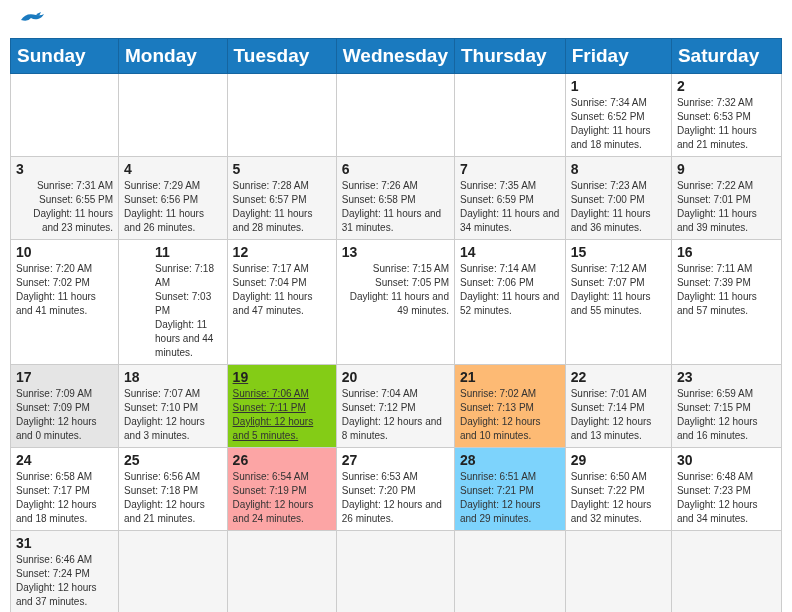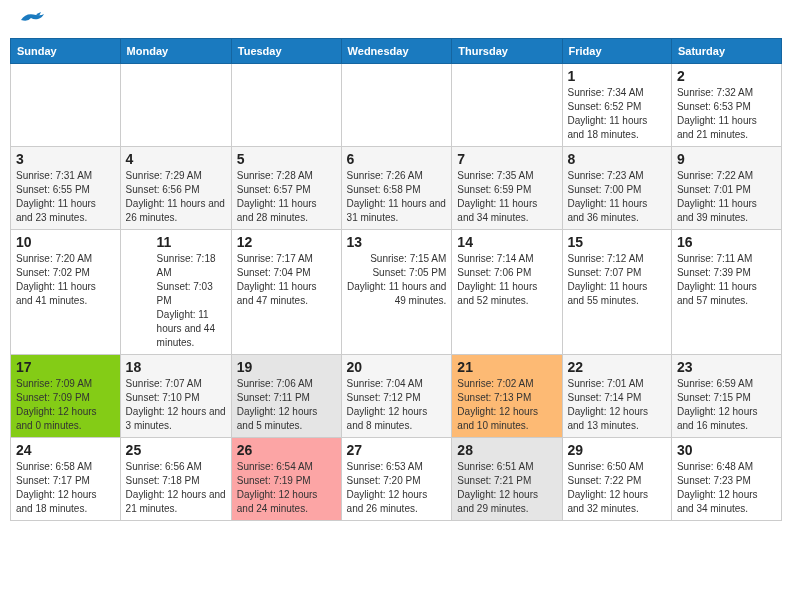--- a/index.html
+++ b/index.html
@@ -56,21 +56,21 @@
     .calendar {
       width: 100%;
       border-collapse: collapse;
       border: 1px solid #ccc;
     }
     .calendar th {
       background-color: #1a7abf;
       color: white;
       text-align: left;
       padding: 6px 6px;
-      font-size: 11px;
+      font-size: 19px;
       font-weight: bold;
       border: 1px solid #1565a0;
     }
     .calendar td {
       width: 113px;
       vertical-align: top;
       border: 1px solid #ccc;
       padding: 4px 5px;
       font-size: 10px;
       color: #333;
@@ -150,21 +150,21 @@
         <td style="background-color: rgb(255, 255, 255);">
           <span class="day-number">2</span>
           <div class="day-info" style="white-space: pre-line;">Sunrise: 7:32 AM
 Sunset: 6:53 PM
 Daylight: 11 hours and 21 minutes.</div>
         </td>
       </tr>
       <tr>
         <td style="background-color: rgb(245, 245, 245);">
           <span class="day-number">3</span>
-          <div class="day-info" style="white-space: pre-line;">Sunrise: 7:31 AM
+          <div class="day-info" style="white-space: pre-line; text-align: right;">Sunrise: 7:31 AM
 Sunset: 6:55 PM
 Daylight: 11 hours and 23 minutes.</div>
         </td>
         <td style="background-color: rgb(245, 245, 245);">
           <span class="day-number">4</span>
           <div class="day-info" style="white-space: pre-line;">Sunrise: 7:29 AM
 Sunset: 6:56 PM
 Daylight: 11 hours and 26 minutes.</div>
         </td>
         <td style="background-color: rgb(245, 245, 245);">
@@ -236,33 +236,33 @@
 Daylight: 11 hours and 55 minutes.</div>
         </td>
         <td style="background-color: rgb(255, 255, 255);">
           <span class="day-number">16</span>
           <div class="day-info" style="white-space: pre-line;">Sunrise: 7:11 AM
 Sunset: 7:39 PM
 Daylight: 11 hours and 57 minutes.</div>
         </td>
       </tr>
       <tr>
-        <td style="background-color: #84cc16;">
+        <td style="background-color: #e5e5e5;">
           <span class="day-number">17</span>
           <div class="day-info" style="white-space: pre-line;">Sunrise: 7:09 AM
 Sunset: 7:09 PM
 Daylight: 12 hours and 0 minutes.</div>
         </td>
         <td style="background-color: rgb(245, 245, 245);">
           <span class="day-number">18</span>
           <div class="day-info" style="white-space: pre-line;">Sunrise: 7:07 AM
 Sunset: 7:10 PM
 Daylight: 12 hours and 3 minutes.</div>
         </td>
-        <td style="background-color: #e5e5e5;">
+        <td style="background-color: #84cc16; text-decoration: underline;">
           <span class="day-number">19</span>
           <div class="day-info" style="white-space: pre-line;">Sunrise: 7:06 AM
 Sunset: 7:11 PM
 Daylight: 12 hours and 5 minutes.</div>
         </td>
         <td style="background-color: rgb(245, 245, 245);">
           <span class="day-number">20</span>
           <div class="day-info" style="white-space: pre-line;">Sunrise: 7:04 AM
 Sunset: 7:12 PM
 Daylight: 12 hours and 8 minutes.</div>
@@ -304,33 +304,47 @@
           <div class="day-info" style="white-space: pre-line;">Sunrise: 6:54 AM
 Sunset: 7:19 PM
 Daylight: 12 hours and 24 minutes.</div>
         </td>
         <td style="background-color: rgb(255, 255, 255);">
           <span class="day-number">27</span>
           <div class="day-info" style="white-space: pre-line;">Sunrise: 6:53 AM
 Sunset: 7:20 PM
 Daylight: 12 hours and 26 minutes.</div>
         </td>
-        <td style="background-color: #e5e5e5;">
+        <td style="background-color: #7dd3fc;">
           <span class="day-number">28</span>
           <div class="day-info" style="white-space: pre-line;">Sunrise: 6:51 AM
 Sunset: 7:21 PM
 Daylight: 12 hours and 29 minutes.</div>
         </td>
         <td style="background-color: rgb(255, 255, 255);">
           <span class="day-number">29</span>
           <div class="day-info" style="white-space: pre-line;">Sunrise: 6:50 AM
 Sunset: 7:22 PM
 Daylight: 12 hours and 32 minutes.</div>
         </td>
         <td style="background-color: rgb(255, 255, 255);">
           <span class="day-number">30</span>
           <div class="day-info" style="white-space: pre-line;">Sunrise: 6:48 AM
 Sunset: 7:23 PM
 Daylight: 12 hours and 34 minutes.</div>
         </td>
       </tr>
+      <tr>
+        <td style="background-color: rgb(245, 245, 245);">
+          <span class="day-number">31</span>
+          <div class="day-info" style="white-space: pre-line;">Sunrise: 6:46 AM
+Sunset: 7:24 PM
+Daylight: 12 hours and 37 minutes.</div>
+        </td>
+        <td class="empty-cell"></td>
+        <td class="empty-cell"></td>
+        <td class="empty-cell"></td>
+        <td class="empty-cell"></td>
+        <td class="empty-cell"></td>
+        <td class="empty-cell"></td>
+      </tr>
     </tbody>
 </table>
 
 </body></html>

